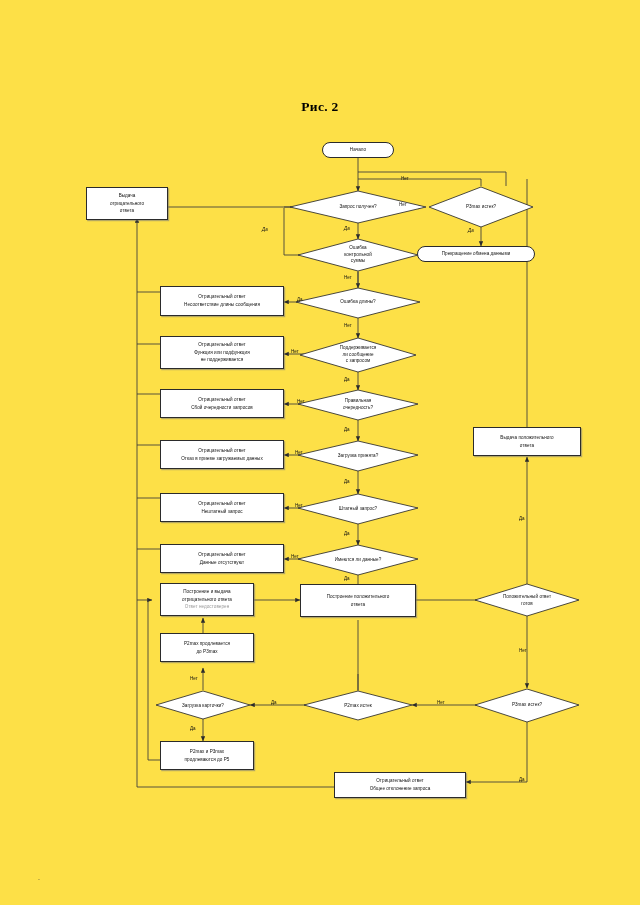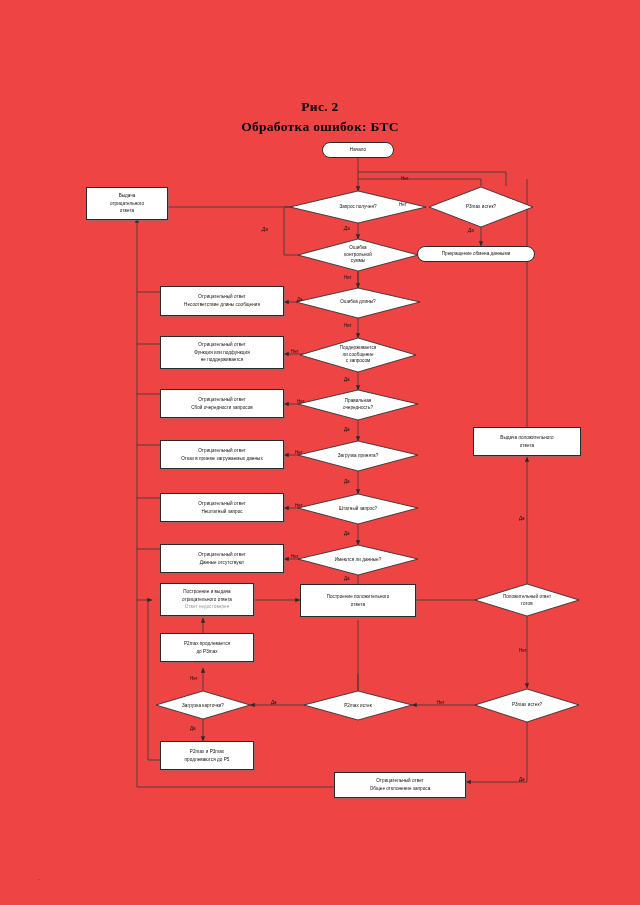--- a/index.html
+++ b/index.html
@@ -5,21 +5,21 @@
 <style>
   html,body{margin:0;padding:0;background:#ffffff;}
   body{
     font-family:"Liberation Sans", sans-serif;
     color:#000;
   }
   #page{
     position:relative;
     width:640px;
     height:905px;
-    background:#ef4444;
+    background:#fde047;
     overflow:hidden;
   }
   #sheet{
     position:absolute;
     left:0;top:0;
     width:640px;height:905px;
   }
   .ttl{
     position:absolute;
     width:100%;
@@ -89,21 +89,20 @@
     color:#333;
   }
 </style>
 </head>
 <body>
 
 <div id="page">
   <div id="sheet">
 
     <div class="ttl" id="title1">Рис. 2</div>
-    <div class="ttl" id="title2">Обработка ошибок:  БТС</div>
 
     <svg viewBox="0 0 640 905">
       <defs>
         <marker id="ah" markerWidth="7" markerHeight="7" refX="5.6" refY="2.6" orient="auto">
           <path d="M0,0 L5.8,2.6 L0,5.2 z" fill="#2b2b2b"></path>
         </marker>
       </defs>
       <g stroke="#3a3a3a" stroke-width="0.85" fill="none">
 
         <path d="M358,158 L358,191" marker-end="url(#ah)"></path>

